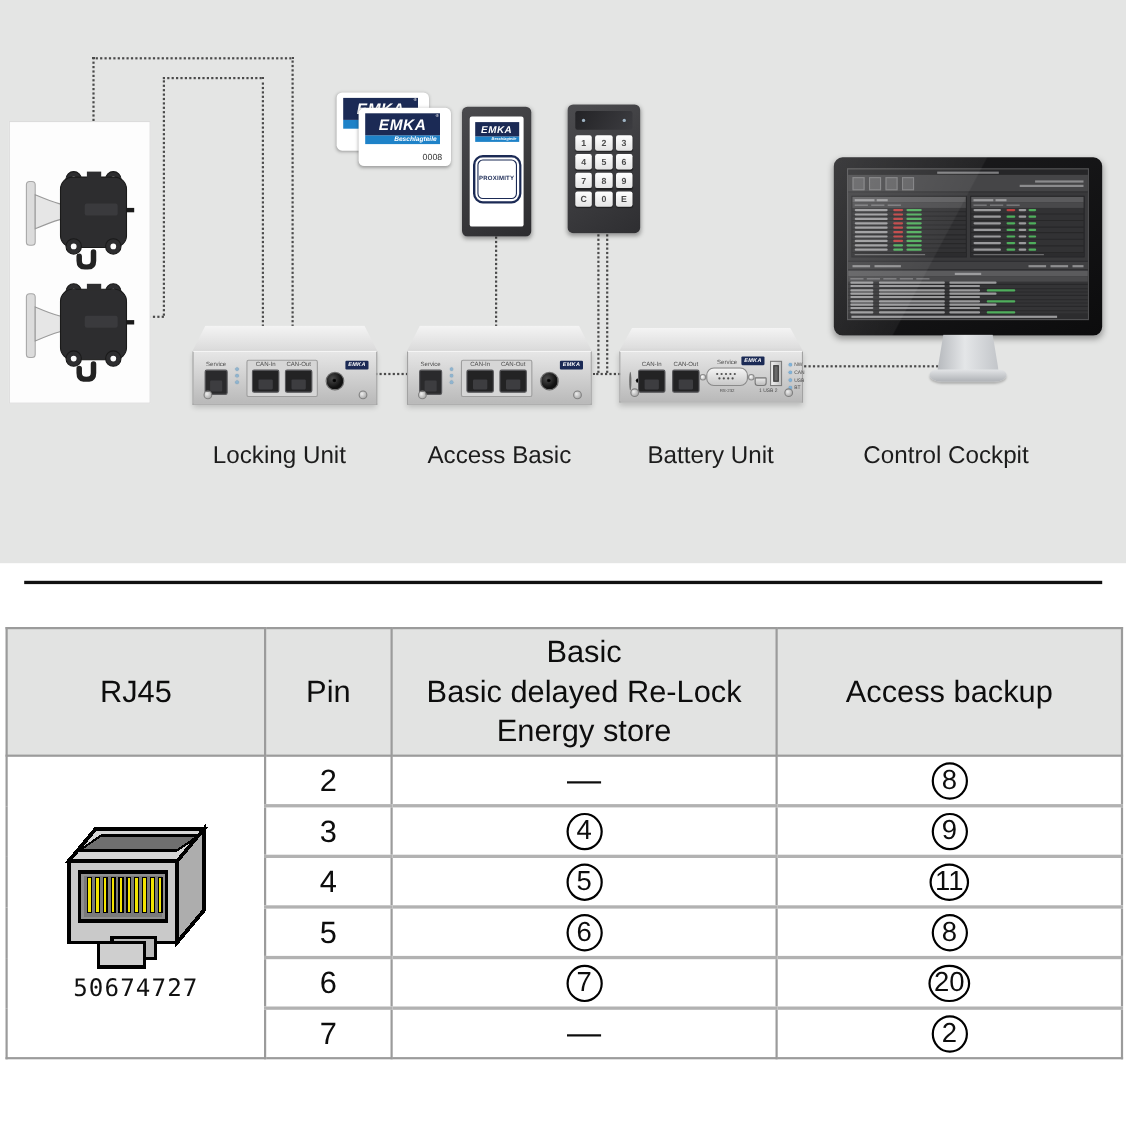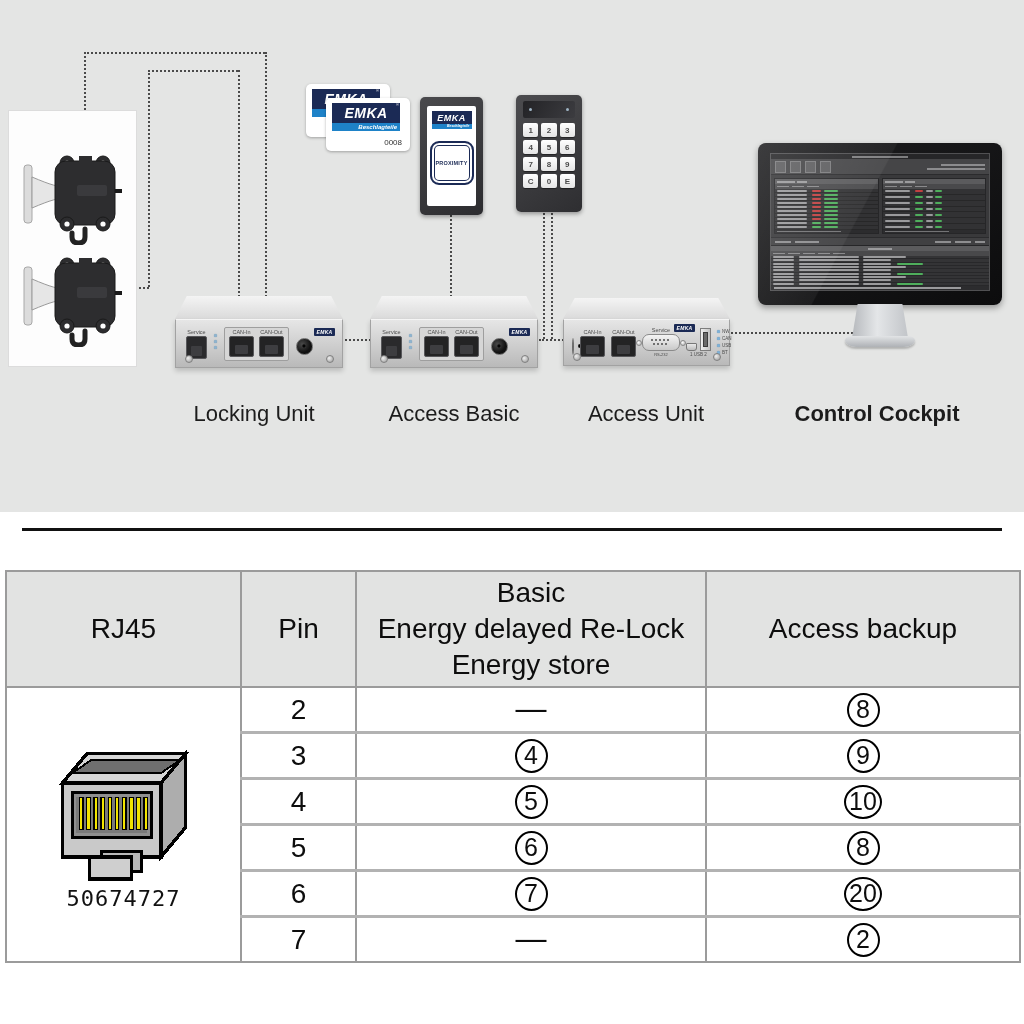--- a/index.html
+++ b/index.html
@@ -639,41 +639,41 @@
           </div>
         </div>
       </div>
       <div class="stand-neck"></div>
       <div class="stand-base"></div>
     </div>
 
     <div class="cap" style="left:174px;width:160px;"><span>Locking Unit</span></div>
     <div class="cap" style="left:374px;width:160px;"><span>Access Basic</span></div>
     <div class="cap" style="left:566px;width:160px;">
-      <span style="display:block;">Access Unit</span>
-    </div>
-    <div class="cap" style="left:777px;width:200px;font-weight:bold;"><span>Control Cockpit</span></div>
+      <span style="display:block;">Battery Unit</span>
+    </div>
+    <div class="cap" style="left:760px;width:200px;"><span>Control Cockpit</span></div>
   </div>
 
   <div class="divider"></div>
 
   <table class="pin-table">
     <colgroup>
         <col style="width:235px;">
         <col style="width:115px;">
         <col style="width:350px;">
         <col style="width:314px;">
       </colgroup>
     <thead>
       <tr>
         <th>RJ45</th>
         <th>Pin</th>
         <th>
           <span style="display:block;">Basic</span>
-          <span style="display:block;">Energy delayed Re-Lock</span>
+          <span style="display:block;">Basic delayed Re-Lock</span>
           <span style="display:block;">Energy store</span>
         </th>
         <th>Access backup</th>
       </tr>
     </thead>
     <tbody>
       <tr>
         <td class="rj45cell" rowspan="6">
           <div class="rj45fig">
             <svg width="158" height="138" viewBox="0 0 64 56" shape-rendering="crispEdges">
@@ -706,21 +706,21 @@
         <td><span class="val" data-circled="true">8</span></td>
       </tr>
       <tr>
         <td>3</td>
         <td><span class="val" data-circled="true">4</span></td>
         <td><span class="val" data-circled="true">9</span></td>
       </tr>
       <tr>
         <td>4</td>
         <td><span class="val" data-circled="true">5</span></td>
-        <td><span class="val" data-circled="true">10</span></td>
+        <td><span class="val" data-circled="true">11</span></td>
       </tr>
       <tr>
         <td>5</td>
         <td><span class="val" data-circled="true">6</span></td>
         <td><span class="val" data-circled="true">8</span></td>
       </tr>
       <tr>
         <td>6</td>
         <td><span class="val" data-circled="true">7</span></td>
         <td><span class="val" data-circled="true">20</span></td>

